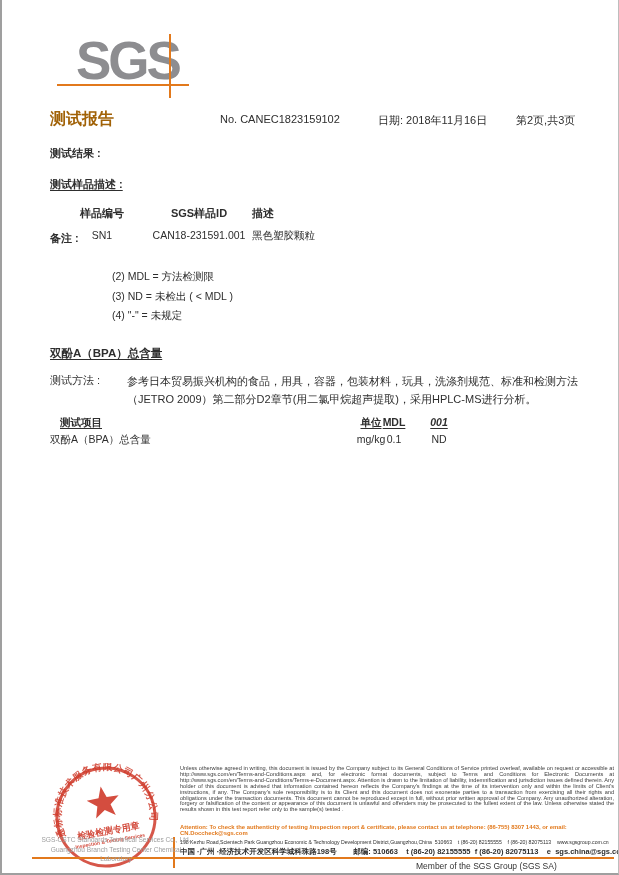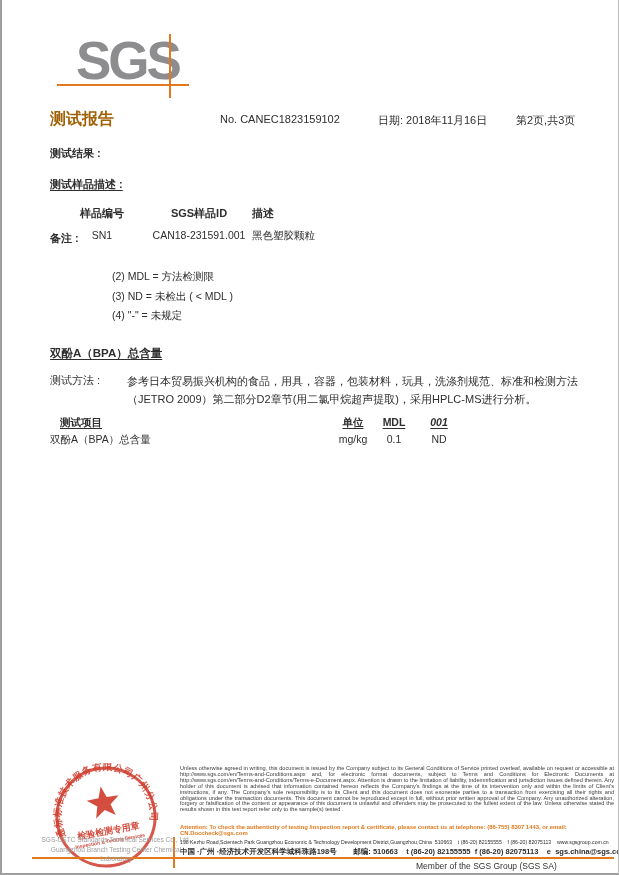--- a/index.html
+++ b/index.html
@@ -30,21 +30,21 @@
   .c3{left:250px;}
   
   .notes{left:110px;top:267px;font-size:10.5px;line-height:19.5px;}
   
   .bpa-title{left:48px;top:346px;font-size:11.5px;font-weight:700;}
   .method-text{left:125px;top:372px;width:463px;font-size:11px;line-height:18px;}
   
   .rt-h{top:416px;font-size:10.5px;font-weight:700;}
   .rt-r{top:433px;font-size:10.5px;}
   .rc1h{left:58px;} .rc1{left:48px;}
-  .rc2{left:334px;width:34px;text-align:center;}
+  .rc2{left:352px;width:34px;text-align:center;}
   .rc3{left:379px;width:26px;text-align:center;}
   .rc4{left:424px;width:26px;text-align:center;}
   .it{font-style:italic;}
   
   .stamp{left:46px;top:763px;width:116px;height:110px;}
   .stamp-sub{left:34px;top:835px;width:160px;text-align:center;font-size:6.6px;line-height:9.5px;color:#9d9d9d;z-index:3;}
   .disclaimer{left:178px;top:766px;width:434px;font-size:5.6px;line-height:5.9px;text-align:justify;color:#3c3c3c;}
   .attention{left:178px;top:824px;width:434px;font-size:5.9px;line-height:6.4px;font-weight:700;color:#e2791c;}
   .addr{left:178px;width:436px;color:#2e2e2e;white-space:pre;}
   .addr-en{top:839px;font-size:5.4px;transform-origin:left top;transform:scaleX(0.96);}

